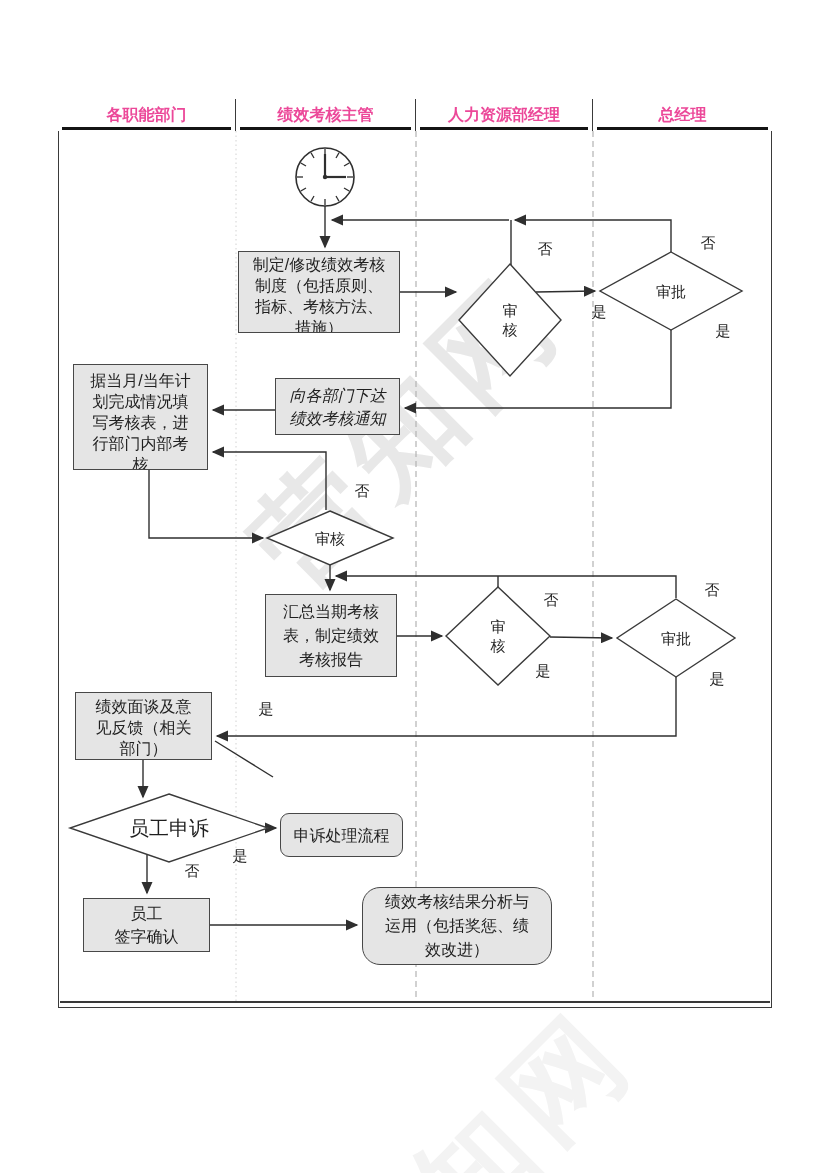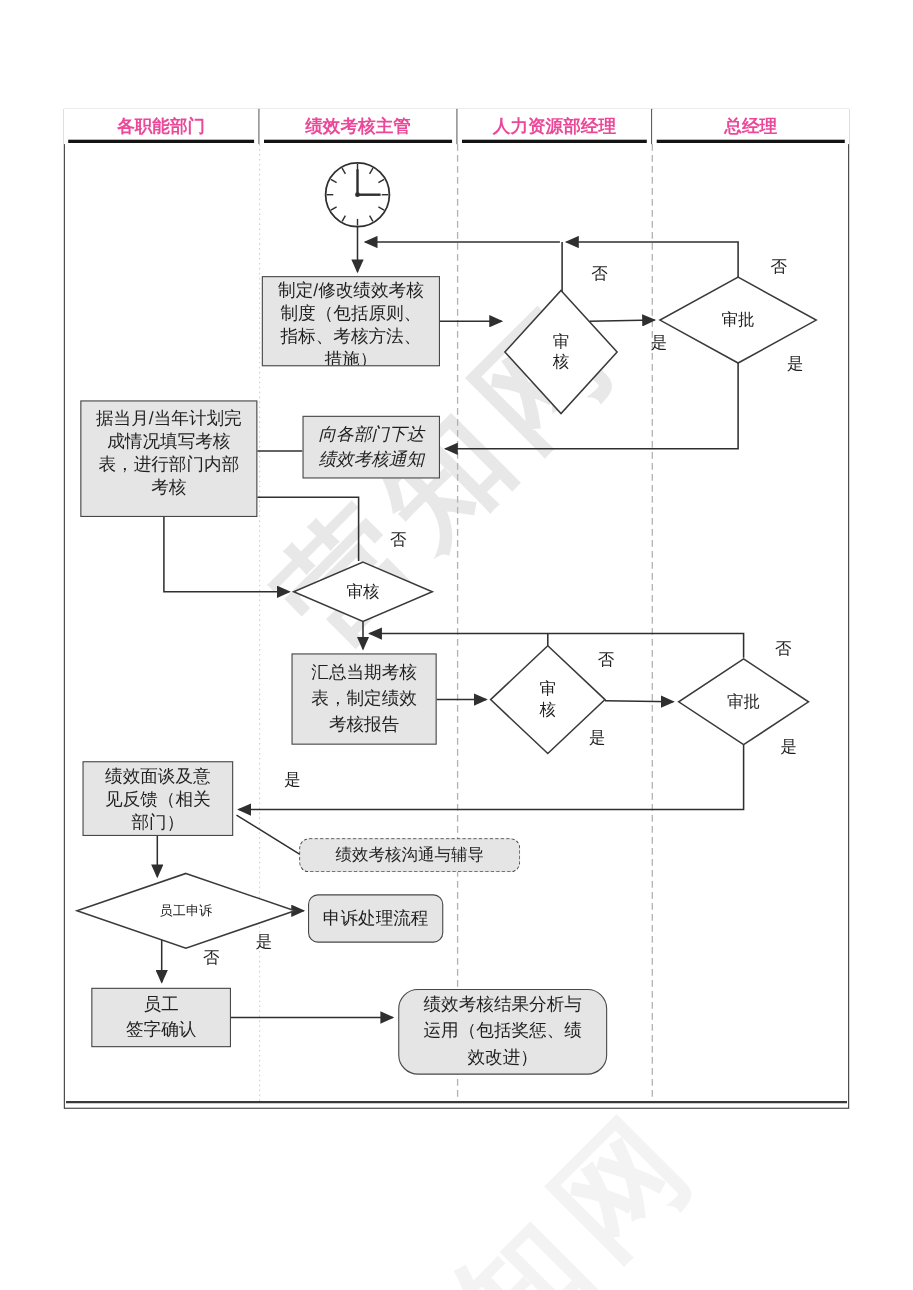--- a/index.html
+++ b/index.html
@@ -18,21 +18,21 @@
   .hsep{border-right:1px solid #3a3a3a;}
   .box{position:absolute;box-sizing:border-box;background:#e5e5e5;border:1.5px solid #484848;
        display:flex;justify-content:center;text-align:center;font-size:16px;
        overflow:hidden;z-index:2;line-height:21px;}
   .vc{align-items:center;}
   .pre{white-space:pre-line;}
   .dtext{position:absolute;transform:translate(-50%,-50%);text-align:center;
          font-size:15px;line-height:19px;z-index:3;white-space:pre-line;}
   .lbl{position:absolute;transform:translate(-50%,-50%);font-size:15px;z-index:3;}
   .rounded{border-radius:9px;}
-  .biground{border-radius:18px;margin-top:12px;}
+  .biground{border-radius:18px;}
   .dashed{border:1.5px dashed #4d4d4d;}
 </style>
 </head>
 <body>
 
 <div id="stage">
 
   <div class="wm" style="left:408px;top:430px;color:#e8e8e8;">营知网</div>
   <div class="wm" style="left:480px;top:1165px;color:#f3f3f3;">营知网</div>
 
@@ -121,43 +121,42 @@
   </div>
   <div class="hdr" style="left:593px;width:179px;">
     <span>总经理</span>
     <span class="bar"></span>
   </div>
 
   <div class="box" style="left:238px;top:251px;width:162px;height:82px;padding:2px 11px;">制定/修改绩效考核制度（包括原则、指标、考核方法、措施）</div>
 
   <div class="box vc" style="left:275px;top:378px;width:125px;height:57px;padding:0 12px;line-height:23px;font-style:italic;">向各部门下达绩效考核通知</div>
 
-  <div class="box" style="left:73px;top:364px;width:161px;height:106px;padding:5px 12px;">据当月/当年计划完成情况填写考核表，进行部门内部考核</div>
+  <div class="box" style="left:73px;top:364px;width:135px;height:106px;padding:5px 12px;">据当月/当年计划完成情况填写考核表，进行部门内部考核</div>
 
   <div class="box" style="left:265px;top:594px;width:132px;height:83px;padding:5px 12px;line-height:24px;">汇总当期考核表，制定绩效考核报告</div>
 
   <div class="box" style="left:75px;top:692px;width:137px;height:68px;padding:3px 16px;">绩效面谈及意见反馈（相关部门）</div>
 
-  <div class="box vc dashed rounded" style="left:272px;top:762px;width:201px;height:31px;font-size:15px;">绩效考核沟通与辅导</div>
 
   <div class="box vc rounded" style="left:280px;top:813px;width:123px;height:44px;">申诉处理流程</div>
 
   <div class="box vc pre" style="left:83px;top:898px;width:127px;height:54px;line-height:23px;">员工
 签字确认</div>
 
   <div class="box vc biground" style="left:362px;top:887px;width:190px;height:78px;padding:3px 20px;line-height:24px;">绩效考核结果分析与运用（包括奖惩、绩效改进）</div>
 
   <div class="dtext" style="left:510px;top:320px;">审
 核</div>
   <div class="dtext" style="left:671px;top:291px;">审批</div>
   <div class="dtext" style="left:330px;top:538px;">审核</div>
   <div class="dtext" style="left:498px;top:636px;">审
 核</div>
   <div class="dtext" style="left:676px;top:638px;">审批</div>
-  <div class="dtext" style="left:169px;top:828px;font-size:12px;">员工申诉</div>
+  <div class="dtext" style="left:169px;top:828px;font-size:20px;">员工申诉</div>
 
   <div class="lbl" style="left:545px;top:249px;">否</div>
   <div class="lbl" style="left:599px;top:312px;">是</div>
   <div class="lbl" style="left:708px;top:243px;">否</div>
   <div class="lbl" style="left:723px;top:331px;">是</div>
   <div class="lbl" style="left:362px;top:491px;">否</div>
   <div class="lbl" style="left:551px;top:600px;">否</div>
   <div class="lbl" style="left:543px;top:671px;">是</div>
   <div class="lbl" style="left:712px;top:590px;">否</div>
   <div class="lbl" style="left:717px;top:679px;">是</div>

